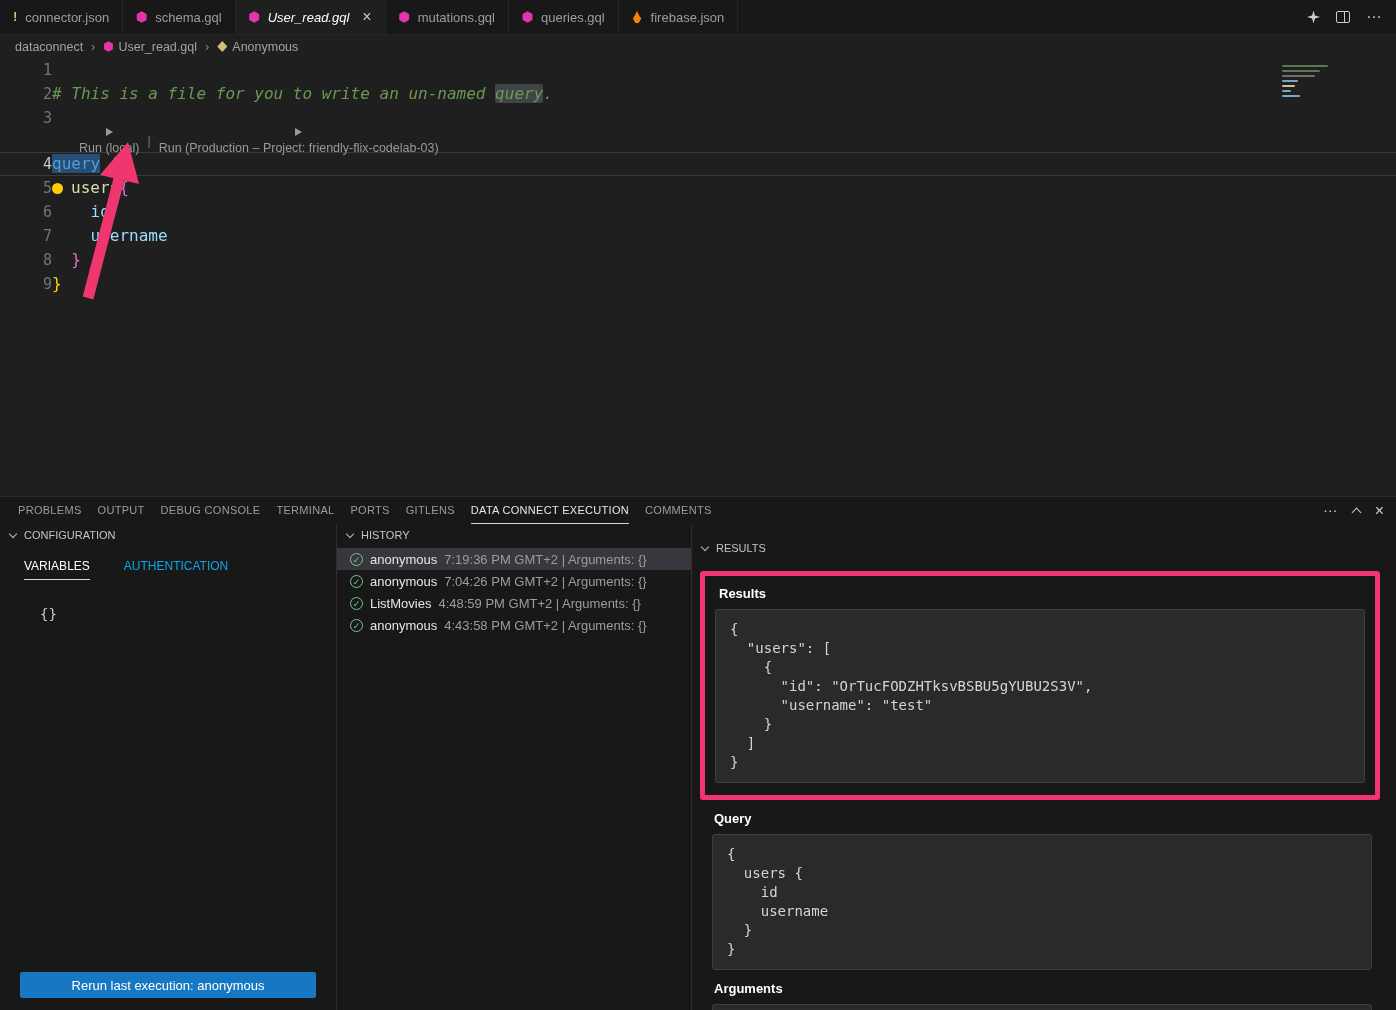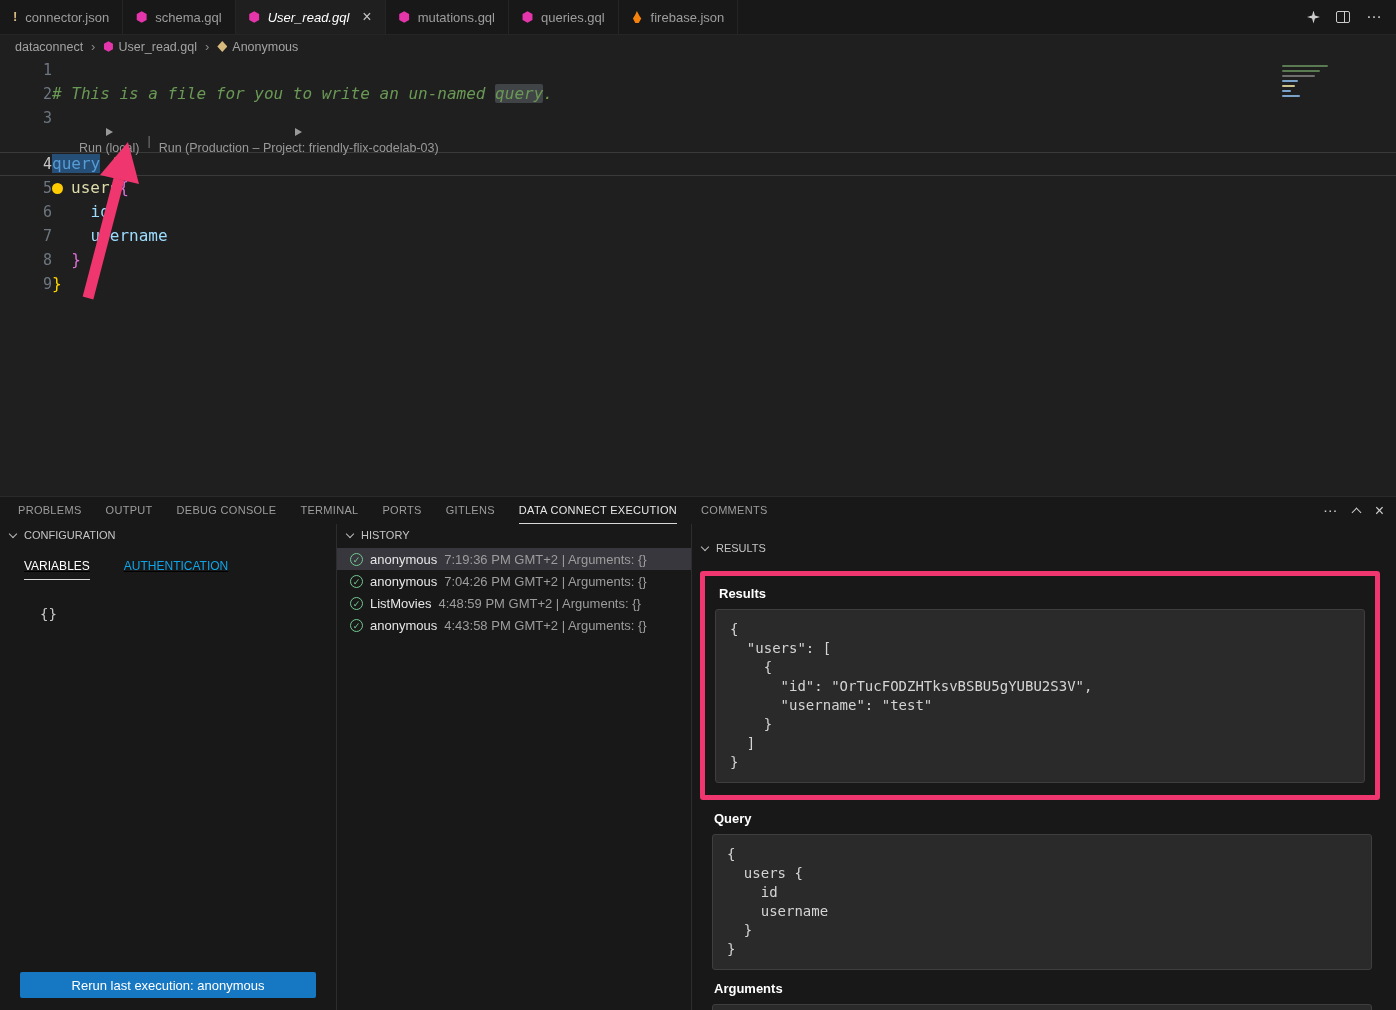--- a/index.html
+++ b/index.html
@@ -71,34 +71,34 @@
   .minimap i:nth-child(6) { width: 9px;  background: #7aa3c9; }
   .minimap i:nth-child(7) { width: 18px; background: #7aa3c9; }
 
   .arrow { position: absolute; left: 0; top: 0; pointer-events: none; z-index: 6; }
   .arrow line { stroke: var(--accent-pink); stroke-width: 11; }
   .arrow polygon { fill: var(--accent-pink); }
 
   
   .panel { height: 514px; border-top: 1px solid #2b2b2b; background: #181818; display: flex; flex-direction: column; }
   .panel-tabs-row { height: 27px; flex: none; position: relative; display: flex; }
-  .panel-tabs { display: flex; gap: 24px; padding-left: 18px; }
+  .panel-tabs { display: flex; gap: 16px; padding-left: 18px; }
   .panel-tab { font-size: 11px; letter-spacing: .3px; color: #9d9d9d; display: flex; align-items: center; cursor: pointer; border-bottom: 1px solid transparent; }
   .panel-tab.active { color: #e7e7e7; border-bottom-color: #d7d7d7; }
   .panel-actions { position: absolute; right: 12px; top: 0; height: 100%; display: flex; align-items: center; gap: 15px; }
   .p-more::before { content: "…"; color: #cccccc; font-size: 15px; line-height: 0; position: relative; top: -4px; }
   .chevron-up { width: 7px; height: 7px; border: solid #cccccc; border-width: 1px 1px 0 0; transform: rotate(-45deg); margin-top: 3px; }
   .p-close::before { content: "×"; color: #cccccc; font-size: 16px; line-height: 1; }
 
   .panel-body { flex: 1; display: flex; min-height: 0; }
   .col-header { height: 22px; display: flex; align-items: center; gap: 8px; padding-left: 10px; font-size: 11px; color: #c5c5c5; flex: none; }
   .chev-down { width: 6px; height: 6px; border: solid #bbbbbb; border-width: 0 1px 1px 0; transform: rotate(45deg); margin-top: -3px; flex: none; cursor: pointer; }
 
   .col-config { width: 337px; flex: none; border-right: 1px solid #2d2d2d; position: relative; }
-  .config-tabs { display: flex; gap: 34px; padding-left: 24px; margin-top: 13px; text-decoration: underline; }
+  .config-tabs { display: flex; gap: 34px; padding-left: 24px; margin-top: 13px; }
   .config-tab { font-size: 12px; color: #0ea5e9; padding-bottom: 6px; cursor: pointer; border-bottom: 1px solid transparent; }
   .config-tab.active { color: #ffffff; border-bottom-color: #d7d7d7; }
   .vars-value { margin: 26px 0 0 40px; font-family: "DejaVu Sans Mono", monospace; font-size: 14px; color: #c8c8c8; }
   .rerun { position: absolute; left: 20px; right: 20px; bottom: 12px; height: 26px; background: var(--button-blue); color: #ffffff; border: none; border-radius: 2px; font-size: 13px; font-family: "Liberation Sans", sans-serif; cursor: pointer; }
 
   .col-history { width: 355px; flex: none; border-right: 1px solid #2d2d2d; display: flex; flex-direction: column; }
   .history-list { margin-top: 2px; }
   .hist-item { height: 22px; display: flex; align-items: center; gap: 7px; padding-left: 13px; cursor: pointer; }
   .hist-item.selected { background: #37373d; }
   .check { width: 13px; height: 13px; border: 1px solid var(--pass-green); border-radius: 50%; color: var(--pass-green); flex: none; position: relative; }

